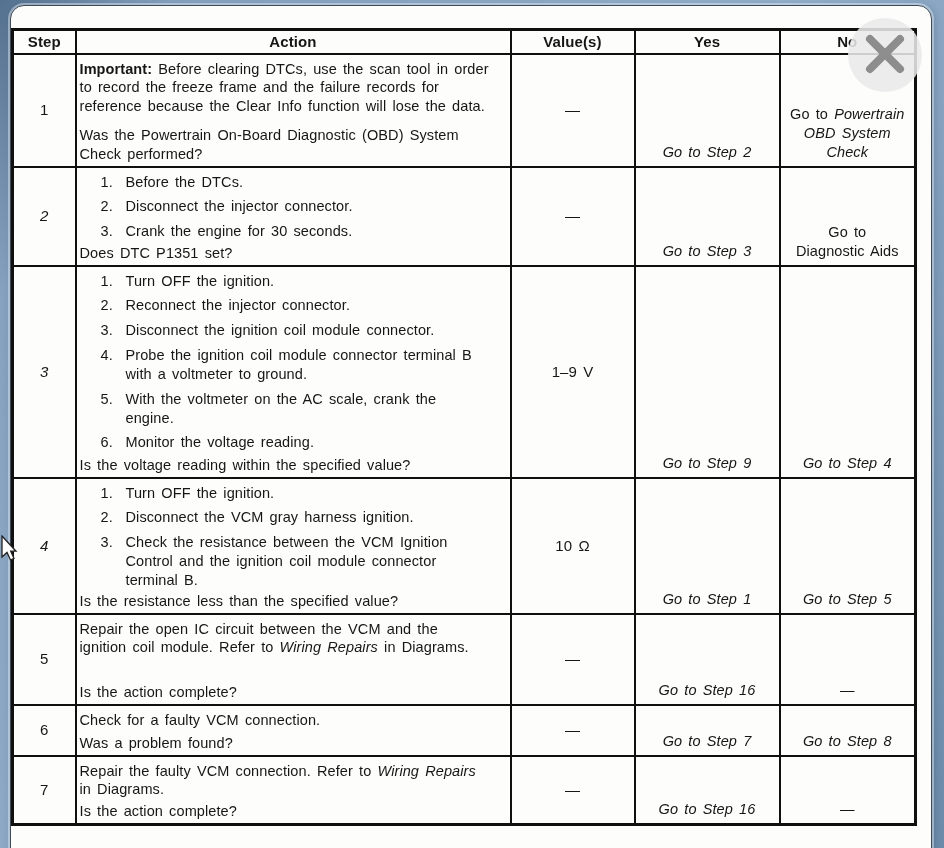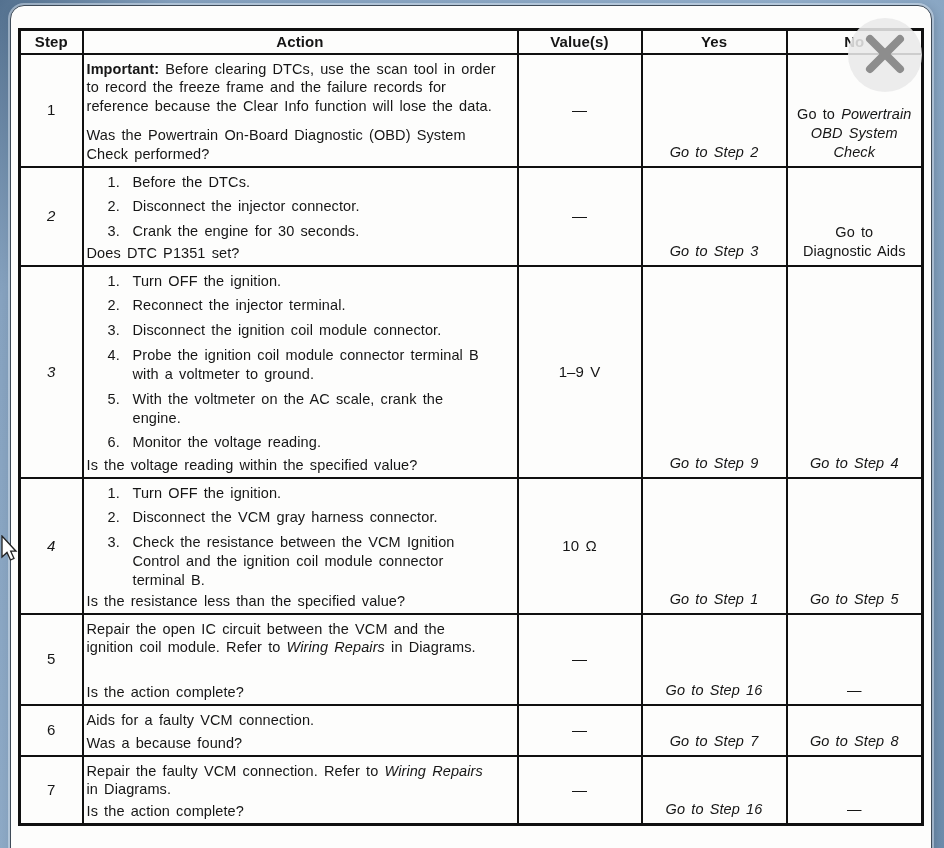--- a/index.html
+++ b/index.html
@@ -8,21 +8,21 @@
     background:linear-gradient(120deg,#54718f 0%,#86a2bf 12%,#93afcb 55%,#6d8cac 100%);
     font-family:"Liberation Sans", sans-serif;
     color:#161616;
   }
   .document-card{
     position:absolute;left:10px;top:5px;width:920px;height:900px;
     background:#fdfdfc;border:1px solid #3e4a57;border-radius:14px 14px 0 0;
     box-shadow:0 0 0 2px rgba(235,244,252,0.45), 2px 2px 10px rgba(20,35,50,0.25);
   }
   table.diag{
-    position:absolute;left:7px;top:22px;width:903px;
+    position:absolute;left:0;top:22px;width:903px;
     border-collapse:collapse;table-layout:fixed;
     border:3px solid #101010;
     font-size:14.5px;line-height:1.3;word-spacing:2px;letter-spacing:0.1px;
   }
   .diag th,.diag td{border:2px solid #101010;overflow:hidden;}
   .diag thead tr{height:22px;}
   .diag th{font-size:15px;font-weight:bold;text-align:center;padding:1px 2px;}
   .diag tbody tr:nth-child(1){height:113px;}
   .diag tbody tr:nth-child(2){height:99px;}
   .diag tbody tr:nth-child(3){height:212px;}
@@ -109,21 +109,21 @@
         </tr>
         <tr>
           <td class="step i">3</td>
           <td class="action">
             <div class="item">
               <span class="num">1.</span>
               <span class="txt"><span>Turn OFF the ignition.</span></span>
             </div>
             <div class="item">
               <span class="num">2.</span>
-              <span class="txt"><span>Reconnect the injector terminal.</span></span>
+              <span class="txt"><span>Reconnect the injector connector.</span></span>
             </div>
             <div class="item">
               <span class="num">3.</span>
               <span class="txt"><span>Disconnect the ignition coil module connector.</span></span>
             </div>
             <div class="item">
               <span class="num">4.</span>
               <span class="txt"><span>Probe the ignition coil module connector terminal B
 with a voltmeter to ground.</span></span>
             </div>
@@ -144,21 +144,21 @@
         </tr>
         <tr>
           <td class="step i">4</td>
           <td class="action">
             <div class="item">
               <span class="num">1.</span>
               <span class="txt"><span>Turn OFF the ignition.</span></span>
             </div>
             <div class="item">
               <span class="num">2.</span>
-              <span class="txt"><span>Disconnect the VCM gray harness connector.</span></span>
+              <span class="txt"><span>Disconnect the VCM gray harness ignition.</span></span>
             </div>
             <div class="item">
               <span class="num">3.</span>
               <span class="txt"><span>Check the resistance between the VCM Ignition
 Control and the ignition coil module connector
 terminal B.</span></span>
             </div>
             <div class="question"><span>Is the resistance less than the specified value?</span></div>
           </td>
           <td class="value">10 Ω</td>
@@ -172,22 +172,22 @@
 ignition coil module. Refer to </span><span class="i">Wiring Repairs</span><span> in Diagrams.</span></div>
             <div class="question"><span>Is the action complete?</span></div>
           </td>
           <td class="value">—</td>
           <td class="yes"><span class="i">Go to Step 16</span></td>
           <td class="no"><span>—</span></td>
         </tr>
         <tr>
           <td class="step">6</td>
           <td class="action">
-            <div class="para"><span>Aids for a faulty VCM connection.</span></div>
-            <div class="question"><span>Was a because found?</span></div>
+            <div class="para"><span>Check for a faulty VCM connection.</span></div>
+            <div class="question"><span>Was a problem found?</span></div>
           </td>
           <td class="value">—</td>
           <td class="yes"><span class="i">Go to Step 7</span></td>
           <td class="no"><span class="i">Go to Step 8</span></td>
         </tr>
         <tr>
           <td class="step">7</td>
           <td class="action">
             <div class="para"><span>Repair the faulty VCM connection. Refer to </span><span class="i">Wiring Repairs</span><span>
 in Diagrams.</span></div>

